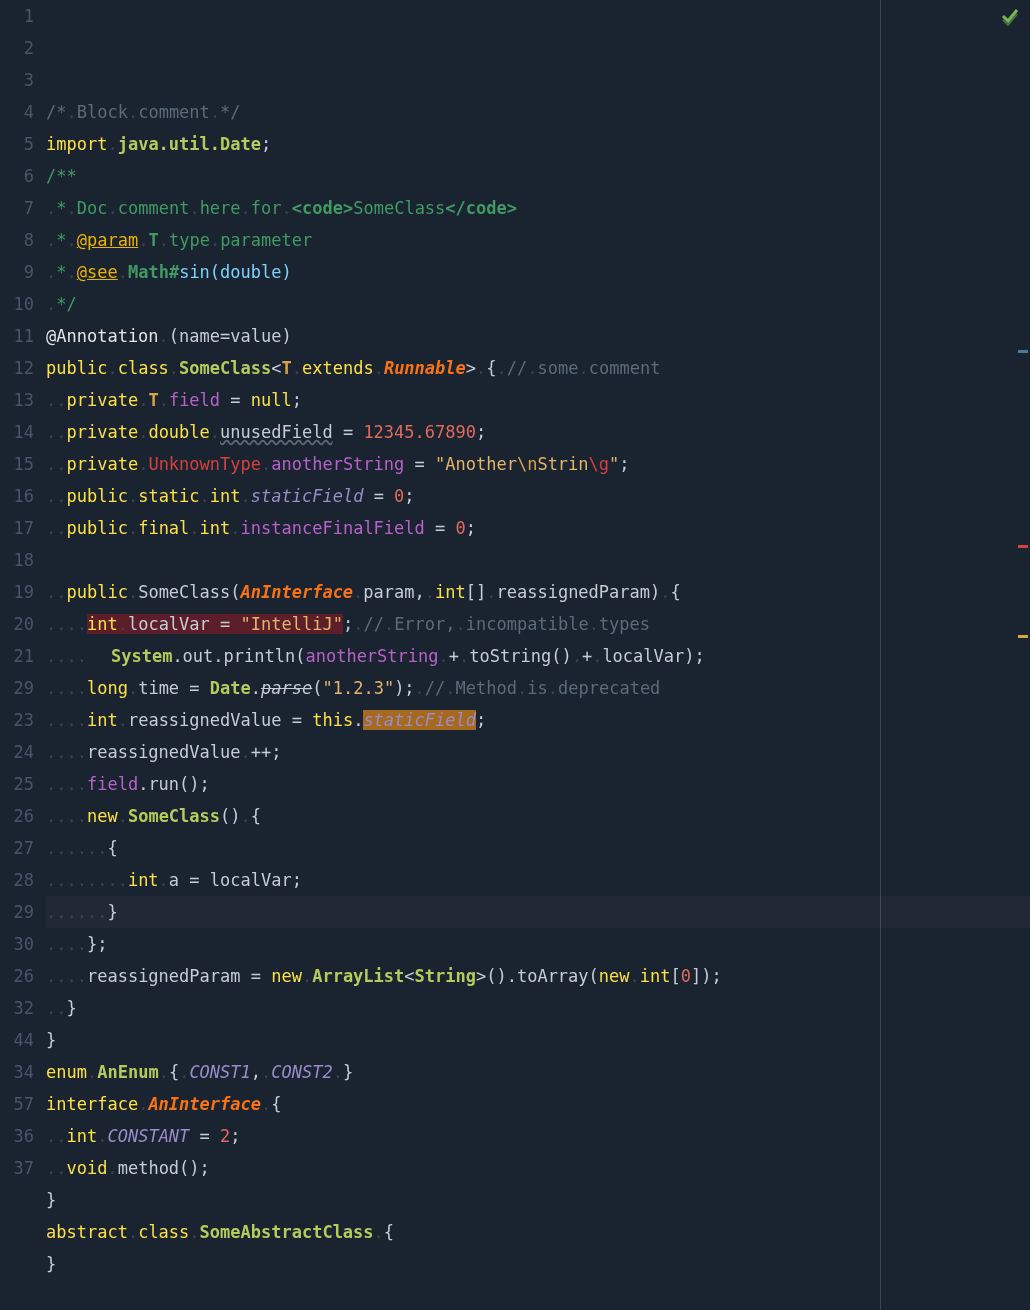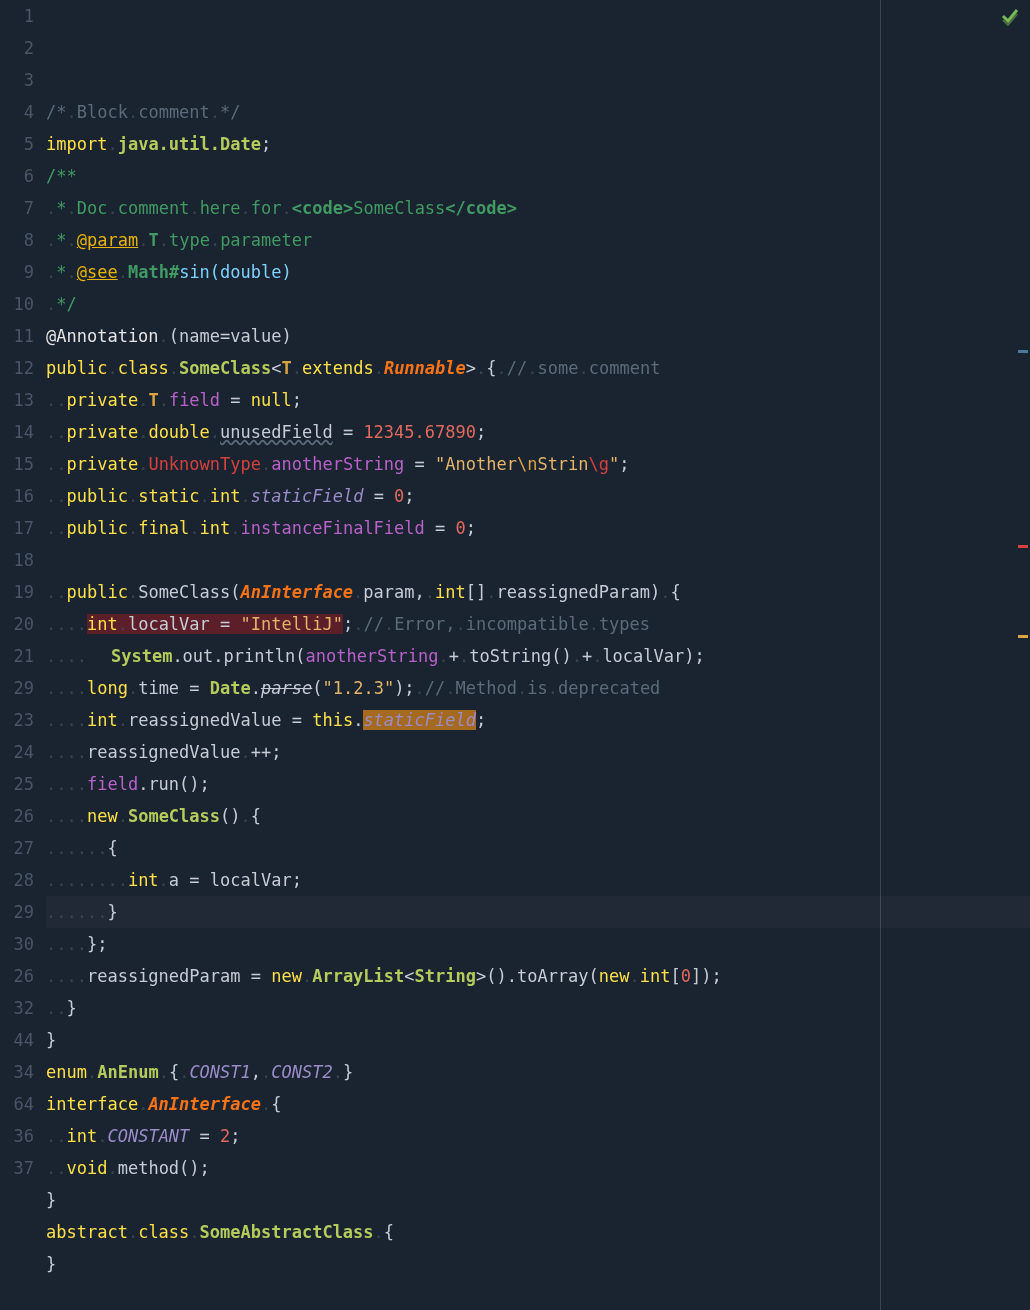--- a/index.html
+++ b/index.html
@@ -121,21 +121,21 @@
       <div class="ln">25</div>
       <div class="ln">26</div>
       <div class="ln">27</div>
       <div class="ln">28</div>
       <div class="ln">29</div>
       <div class="ln">30</div>
       <div class="ln">26</div>
       <div class="ln">32</div>
       <div class="ln">44</div>
       <div class="ln">34</div>
-      <div class="ln">64</div>
+      <div class="ln">57</div>
       <div class="ln">36</div>
       <div class="ln">37</div>
     </div>
   <div class="code" id="code">
     <div class="right-border"></div>
   <div class="line"><span class="comment">/*</span><span class="ws">.</span><span class="comment">Block</span><span class="ws">.</span><span class="comment">comment</span><span class="ws">.</span><span class="comment">*/</span></div><div class="line"><span class="keyword">import</span><span class="ws">.</span><span class="class-name">java.util.Date</span><span class="punct">;</span></div><div class="line"><span class="doc">/**</span></div><div class="line"><span class="ws">.</span><span class="doc">*</span><span class="ws">.</span><span class="doc">Doc</span><span class="ws">.</span><span class="doc">comment</span><span class="ws">.</span><span class="doc">here</span><span class="ws">.</span><span class="doc">for</span><span class="ws">.</span><span class="doc-code">&lt;code&gt;</span><span class="doc">SomeClass</span><span class="doc-code">&lt;/code&gt;</span></div><div class="line"><span class="ws">.</span><span class="doc">*</span><span class="ws">.</span><span class="doc-tag">@param</span><span class="ws">.</span><span class="doc-code">T</span><span class="ws">.</span><span class="doc">type</span><span class="ws">.</span><span class="doc">parameter</span></div><div class="line"><span class="ws">.</span><span class="doc">*</span><span class="ws">.</span><span class="doc-tag">@see</span><span class="ws">.</span><span class="doc-code">Math#</span><span class="doc-link">sin(double)</span></div><div class="line"><span class="ws">.</span><span class="doc">*/</span></div><div class="line"><span class="annotation">@Annotation</span><span class="ws">.</span><span class="punct">(</span><span class="plain">name=value</span><span class="punct">)</span></div><div class="line"><span class="keyword">public</span><span class="ws">.</span><span class="keyword">class</span><span class="ws">.</span><span class="class-name">SomeClass</span><span class="punct">&lt;</span><span class="type-param">T</span><span class="ws">.</span><span class="keyword">extends</span><span class="ws">.</span><span class="interface-name">Runnable</span><span class="punct">&gt;</span><span class="ws">.</span><span class="punct">{</span><span class="ws">.</span><span class="comment">//</span><span class="ws">.</span><span class="comment">some</span><span class="ws">.</span><span class="comment">comment</span></div><div class="line"><span class="ws">..</span><span class="keyword">private</span><span class="ws">.</span><span class="type-param">T</span><span class="ws">.</span><span class="instance-field">field</span><span class="plain"> = </span><span class="keyword">null</span><span class="punct">;</span></div><div class="line"><span class="ws">..</span><span class="keyword">private</span><span class="ws">.</span><span class="keyword">double</span><span class="ws">.</span><span class="wavy plain">unusedField</span><span class="plain"> = </span><span class="number">12345.67890</span><span class="punct">;</span></div><div class="line"><span class="ws">..</span><span class="keyword">private</span><span class="ws">.</span><span class="unknown-type">UnknownType</span><span class="ws">.</span><span class="instance-field">anotherString</span><span class="plain"> = </span><span class="string">"Another</span><span class="escape">\n</span><span class="string">Strin</span><span class="invalid-escape">\g</span><span class="string">"</span><span class="punct">;</span></div><div class="line"><span class="ws">..</span><span class="keyword">public</span><span class="ws">.</span><span class="keyword">static</span><span class="ws">.</span><span class="keyword">int</span><span class="ws">.</span><span class="static-field">staticField</span><span class="plain"> = </span><span class="number">0</span><span class="punct">;</span></div><div class="line"><span class="ws">..</span><span class="keyword">public</span><span class="ws">.</span><span class="keyword">final</span><span class="ws">.</span><span class="keyword">int</span><span class="ws">.</span><span class="instance-field">instanceFinalField</span><span class="plain"> = </span><span class="number">0</span><span class="punct">;</span></div><div class="line"></div><div class="line"><span class="ws">..</span><span class="keyword">public</span><span class="ws">.</span><span class="plain">SomeClass(</span><span class="interface-name">AnInterface</span><span class="ws">.</span><span class="plain">param,</span><span class="ws">.</span><span class="keyword">int</span><span class="punct">[]</span><span class="ws">.</span><span class="plain">reassignedParam)</span><span class="ws">.</span><span class="punct">{</span></div><div class="line"><span class="ws">....</span><span class="error-bg keyword">int</span><span class="ws error-bg">.</span><span class="error-bg plain">localVar</span><span class="error-bg plain"> = </span><span class="error-bg string">"IntelliJ"</span><span class="punct">;</span><span class="ws">.</span><span class="comment">//</span><span class="ws">.</span><span class="comment">Error,</span><span class="ws">.</span><span class="comment">incompatible</span><span class="ws">.</span><span class="comment">types</span></div><div class="line"><span class="ws">....</span><span class="sys">System</span><span class="plain">.out.</span><span class="plain">println(</span><span class="instance-field">anotherString</span><span class="ws">.</span><span class="plain">+</span><span class="ws">.</span><span class="plain">toString()</span><span class="ws">.</span><span class="plain">+</span><span class="ws">.</span><span class="plain">localVar);</span></div><div class="line"><span class="ws">....</span><span class="keyword">long</span><span class="ws">.</span><span class="plain">time</span><span class="plain"> = </span><span class="class-name">Date</span><span class="plain">.</span><span class="deprecated plain">parse</span><span class="plain">(</span><span class="string">"1.2.3"</span><span class="plain">);</span><span class="ws">.</span><span class="comment">//</span><span class="ws">.</span><span class="comment">Method</span><span class="ws">.</span><span class="comment">is</span><span class="ws">.</span><span class="comment">deprecated</span></div><div class="line"><span class="ws">....</span><span class="keyword">int</span><span class="ws">.</span><span class="plain">reassignedValue</span><span class="plain"> = </span><span class="keyword">this</span><span class="plain">.</span><span class="warn-bg static-field">staticField</span><span class="punct">;</span></div><div class="line"><span class="ws">....</span><span class="plain">reassignedValue</span><span class="ws">.</span><span class="plain">++;</span></div><div class="line"><span class="ws">....</span><span class="instance-field">field</span><span class="plain">.run();</span></div><div class="line"><span class="ws">....</span><span class="keyword">new</span><span class="ws">.</span><span class="class-name">SomeClass</span><span class="plain">()</span><span class="ws">.</span><span class="punct">{</span></div><div class="line"><span class="ws">......</span><span class="punct">{</span></div><div class="line"><span class="ws">........</span><span class="keyword">int</span><span class="ws">.</span><span class="plain">a</span><span class="plain"> = </span><span class="plain">localVar;</span></div><div class="line current"><span class="ws">......</span><span class="punct">}</span></div><div class="line"><span class="ws">....</span><span class="punct">};</span></div><div class="line"><span class="ws">....</span><span class="plain">reassignedParam</span><span class="plain"> = </span><span class="keyword">new</span><span class="ws">.</span><span class="class-name">ArrayList</span><span class="punct">&lt;</span><span class="class-name">String</span><span class="punct">&gt;</span><span class="plain">().toArray(</span><span class="keyword">new</span><span class="ws">.</span><span class="keyword">int</span><span class="plain">[</span><span class="number">0</span><span class="plain">]);</span></div><div class="line"><span class="ws">..</span><span class="punct">}</span></div><div class="line"><span class="punct">}</span></div><div class="line"><span class="keyword">enum</span><span class="ws">.</span><span class="class-name">AnEnum</span><span class="ws">.</span><span class="punct">{</span><span class="ws">.</span><span class="constant">CONST1</span><span class="plain">,</span><span class="ws">.</span><span class="constant">CONST2</span><span class="ws">.</span><span class="punct">}</span></div><div class="line"><span class="keyword">interface</span><span class="ws">.</span><span class="interface-name">AnInterface</span><span class="ws">.</span><span class="punct">{</span></div><div class="line"><span class="ws">..</span><span class="keyword">int</span><span class="ws">.</span><span class="constant">CONSTANT</span><span class="plain"> = </span><span class="number">2</span><span class="punct">;</span></div><div class="line"><span class="ws">..</span><span class="keyword">void</span><span class="ws">.</span><span class="plain">method();</span></div><div class="line"><span class="punct">}</span></div><div class="line"><span class="keyword">abstract</span><span class="ws">.</span><span class="keyword">class</span><span class="ws">.</span><span class="class-name">SomeAbstractClass</span><span class="ws">.</span><span class="punct">{</span></div><div class="line"><span class="punct">}</span></div></div>
 </div>
 
 <div class="check-icon">
   <svg width="20" height="20" viewBox="0 0 20 20">

